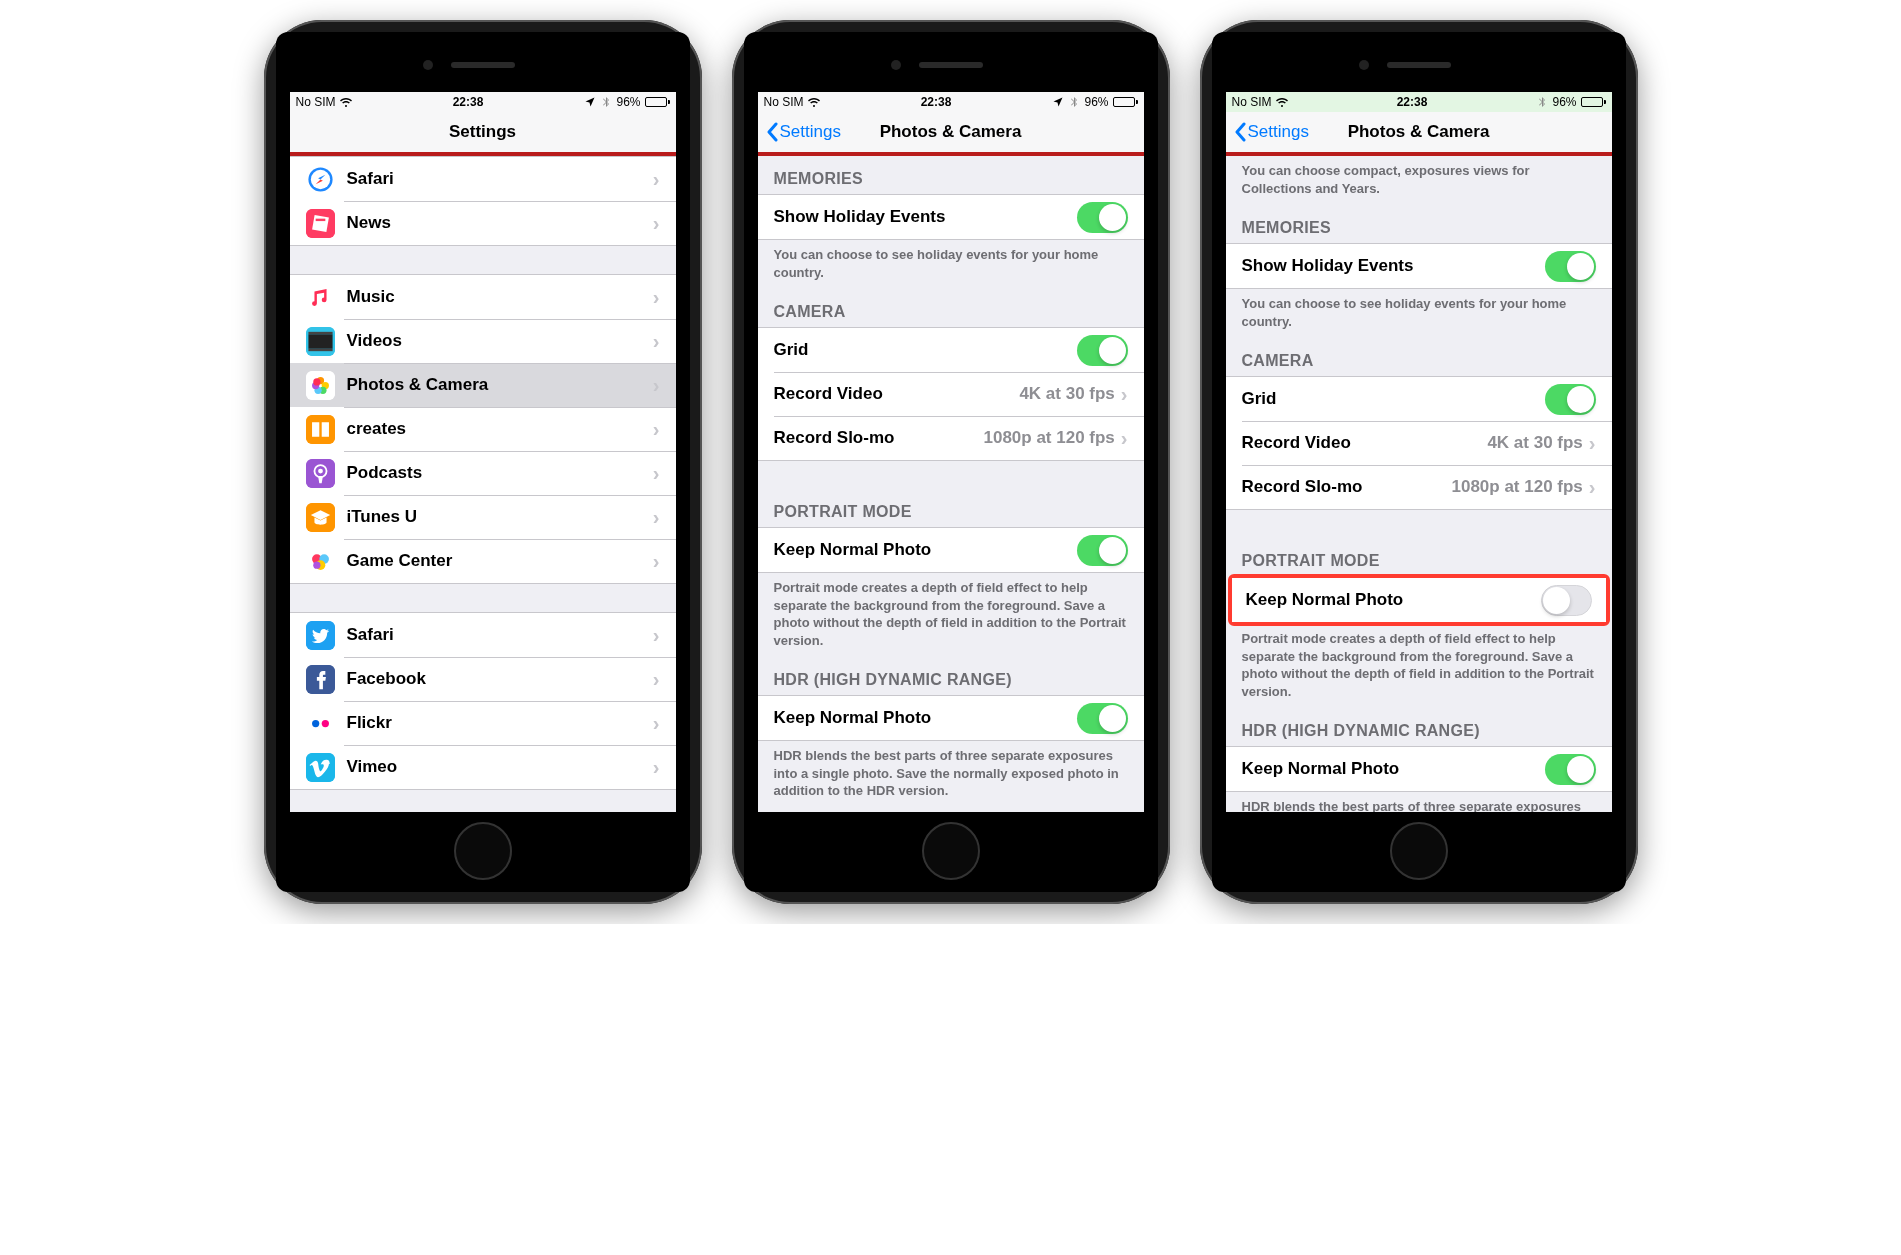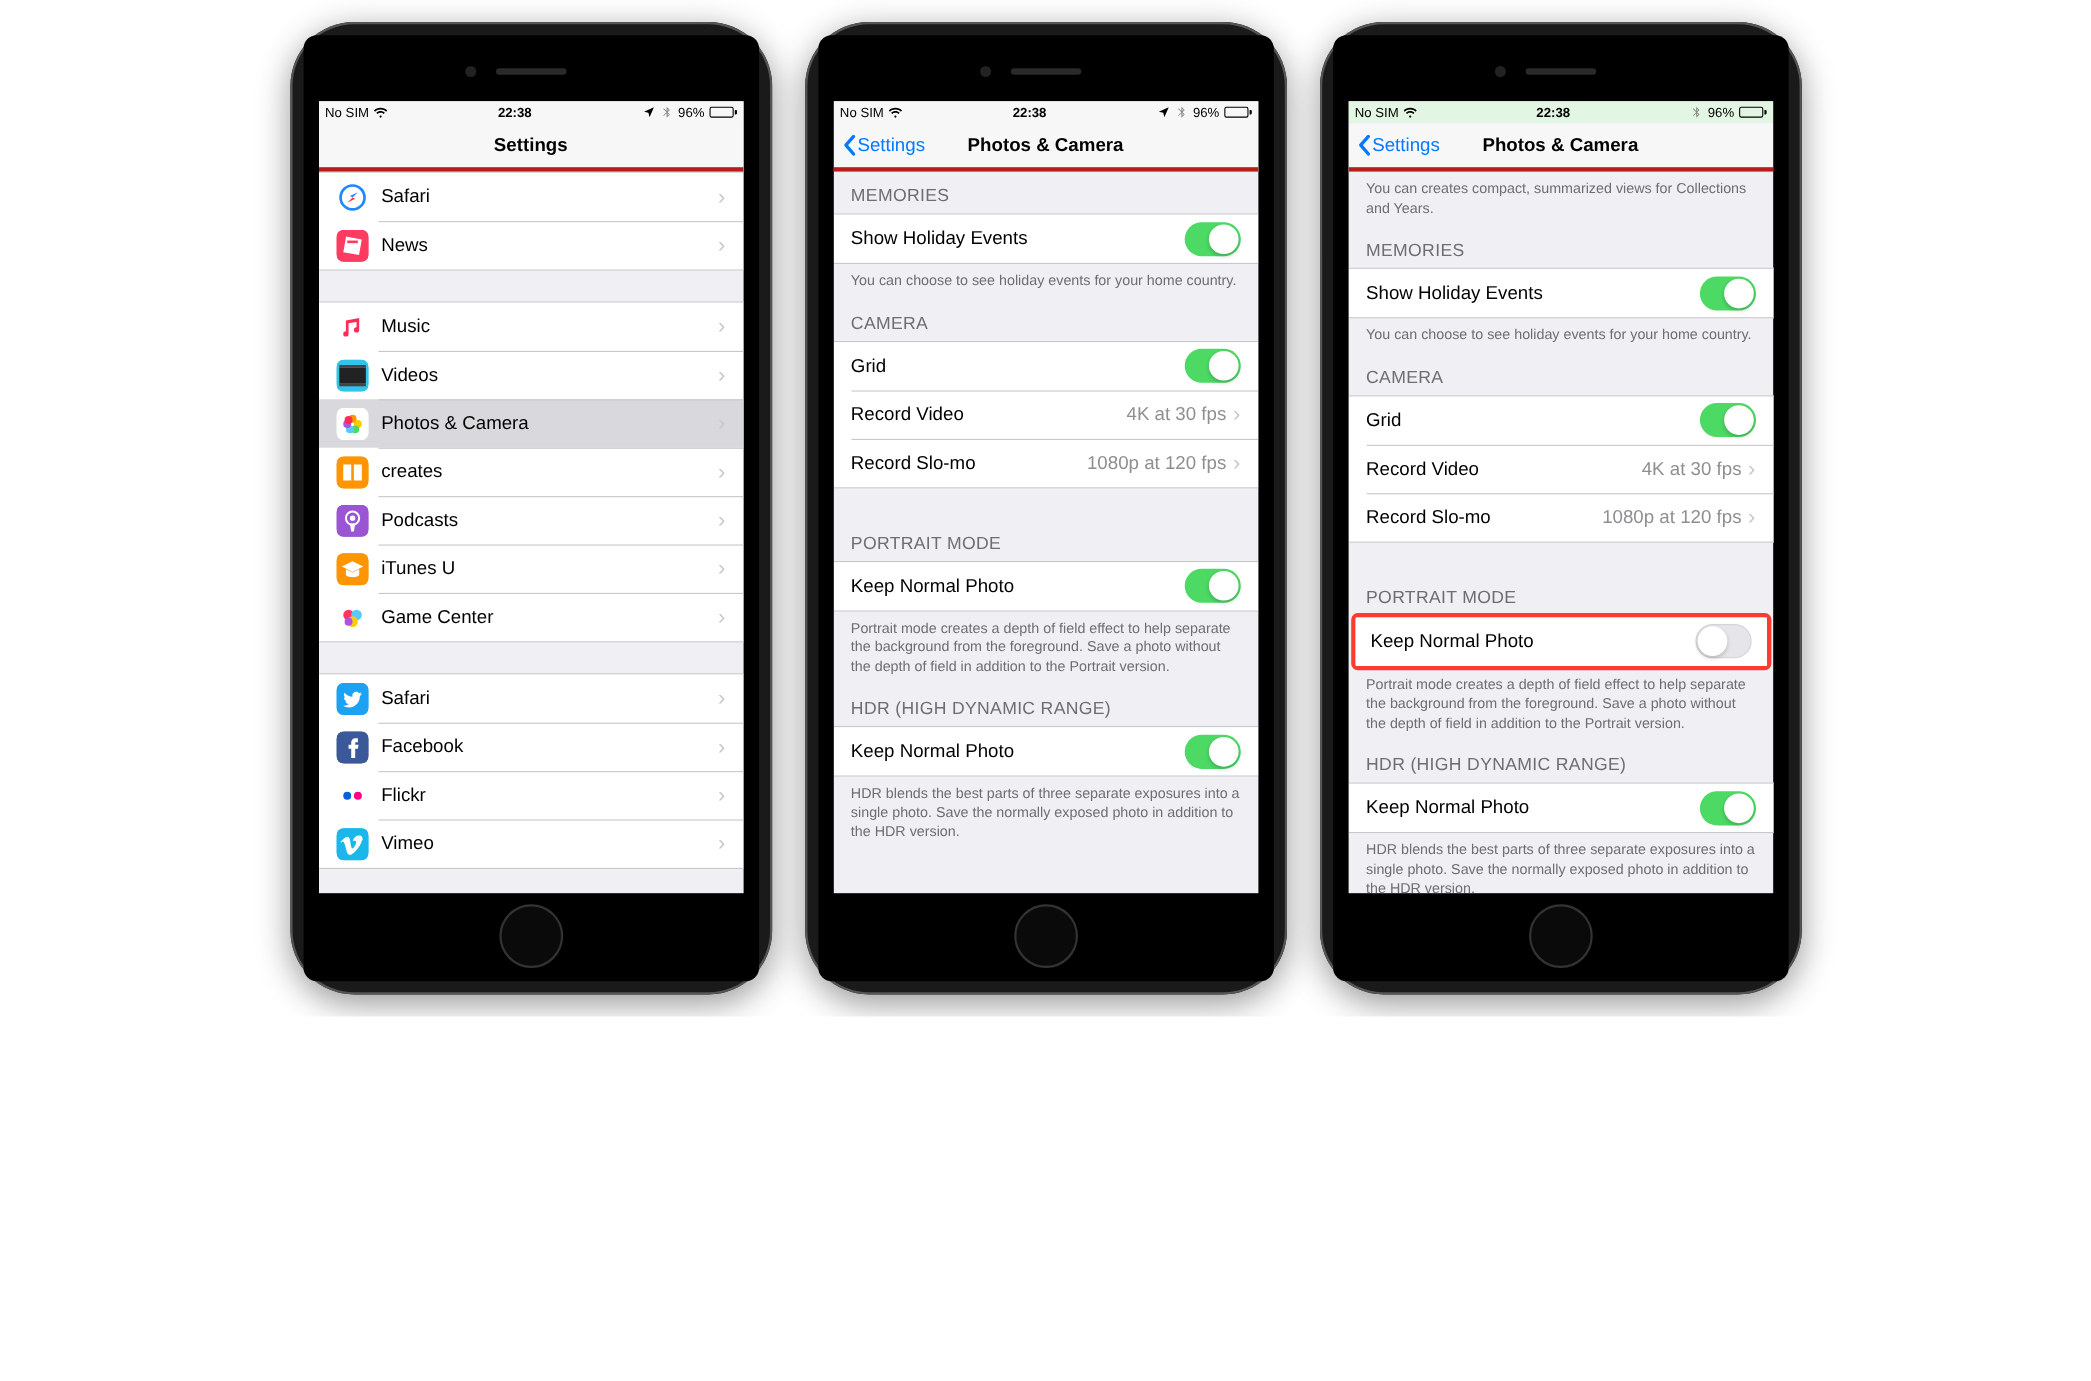--- a/index.html
+++ b/index.html
@@ -79,20 +79,21 @@
     color: #007aff;
     font-size: 17px;
     display: flex;
     align-items: center;
     gap: 2px;
     cursor: pointer;
   }
   .content {
     height: calc(100% - 64px);
     overflow-y: auto;
+    font-weight: bold;
   }
   .group-header {
     font-size: 16px;
     color: #6d6d72;
     padding: 14px 16px 6px;
     text-transform: uppercase;
     letter-spacing: 0.3px;
   }
   .group-footer {
     font-size: 13px;
@@ -479,21 +480,21 @@
       <div class="nav-bar">
         <div class="nav-back">
           <svg width="12" height="20" viewBox="0 0 12 20">
               <path fill="none" stroke="#007aff" stroke-width="3" stroke-linecap="round" stroke-linejoin="round" d="M10 2L3 10l7 8"></path>
             </svg>
           <span>Settings</span>
         </div>
         <div class="nav-title">Photos &amp; Camera</div>
       </div>
       <div class="content">
-        <div class="group-footer" style="padding-top:6px">You can creates compact, summarized views for Collections and Years.</div>
+        <div class="group-footer" style="padding-top:6px">You can choose compact, exposures views for Collections and Years.</div>
 
         <div class="group-header">MEMORIES</div>
         <div class="cell-group">
           <div class="cell">
             <div class="cell-label">Show Holiday Events</div>
             <div class="toggle on">
                 <div class="knob"></div>
               </div>
           </div>
         </div>

